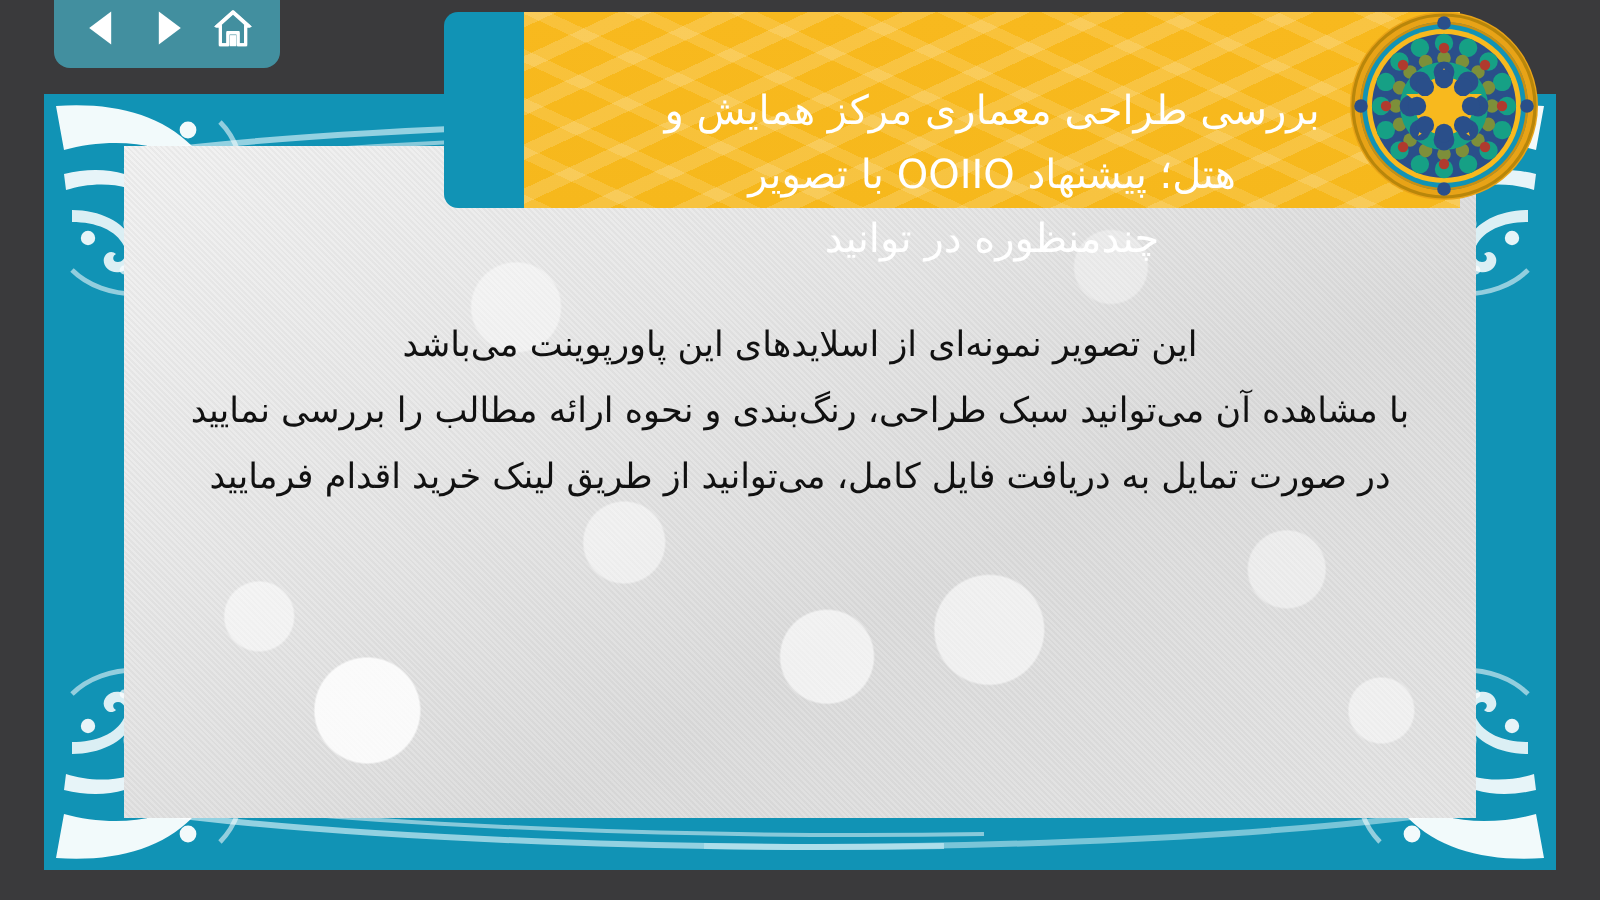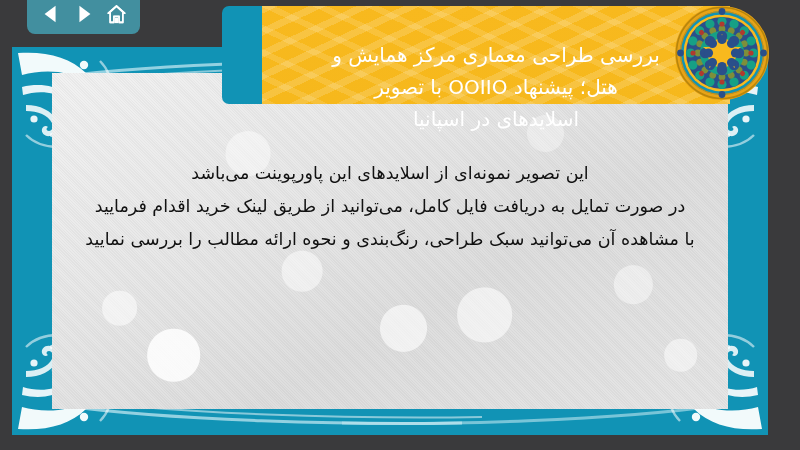--- a/index.html
+++ b/index.html
@@ -19,21 +19,21 @@
     position: absolute;
     inset: 0;
     width: 800px;
     height: 450px;
     overflow: hidden;
   }
 
   
   #slide-frame {
     position: absolute;
-    left: 12px;
+    left: 22px;
     top: 47px;
     width: 756px;
     height: 388px;
     background: #1193b5;
     box-sizing: border-box;
     overflow: hidden;
   }
   #frame-orn {
     position: absolute;
     inset: 0;
@@ -207,33 +207,33 @@
 
       <use href="#cornerOrn" x="0" y="0"></use>
       <use href="#cornerOrn" x="756" y="0" transform="scale(-1,1) translate(-1512,0)"></use>
       <use href="#cornerOrn" x="0" y="388" transform="scale(1,-1) translate(0,-776)"></use>
       <use href="#cornerOrn" transform="scale(-1,-1) translate(-756,-388)"></use>
     </svg>
 
     <div id="slide-inner">
       <div id="slide-text">
         <span class="line">این تصویر نمونه‌ای از اسلایدهای این پاورپوینت می‌باشد</span>
+        <span class="line">با مشاهده آن می‌توانید سبک طراحی، رنگ‌بندی و نحوه ارائه مطالب را بررسی نمایید</span>
         <span class="line">در صورت تمایل به دریافت فایل کامل، می‌توانید از طریق لینک خرید اقدام فرمایید</span>
-        <span class="line">با مشاهده آن می‌توانید سبک طراحی، رنگ‌بندی و نحوه ارائه مطالب را بررسی نمایید</span>
       </div>
     </div>
   </div>
 
   <div id="title-banner">
     <div id="banner-tab"></div>
     <div id="banner-body"></div>
     <div id="banner-title">
       <span>بررسی طراحی معماری مرکز همایش و</span>
       <span>هتل؛ پیشنهاد OOIIO با تصویر</span>
-      <span>اسلایدهای در اسپانیا</span>
+      <span>چندمنظوره در توانید</span>
     </div>
   </div>
 
   <svg id="medallion" viewBox="0 0 100 100">
     <circle cx="50" cy="50" r="47" fill="#e8a317"></circle>
     <circle cx="50" cy="50" r="45.5" fill="none" stroke="#b8860b" stroke-width="1.6"></circle>
     <circle cx="50" cy="50" r="42" fill="#1193b5"></circle>
     <circle cx="50" cy="50" r="38.5" fill="#f8b91e"></circle>
     <circle cx="50" cy="50" r="36" fill="#2a4f8a"></circle>
     <g>

